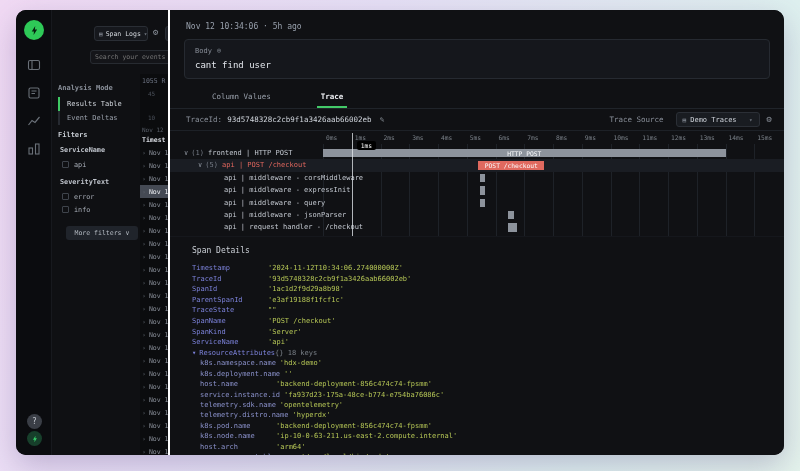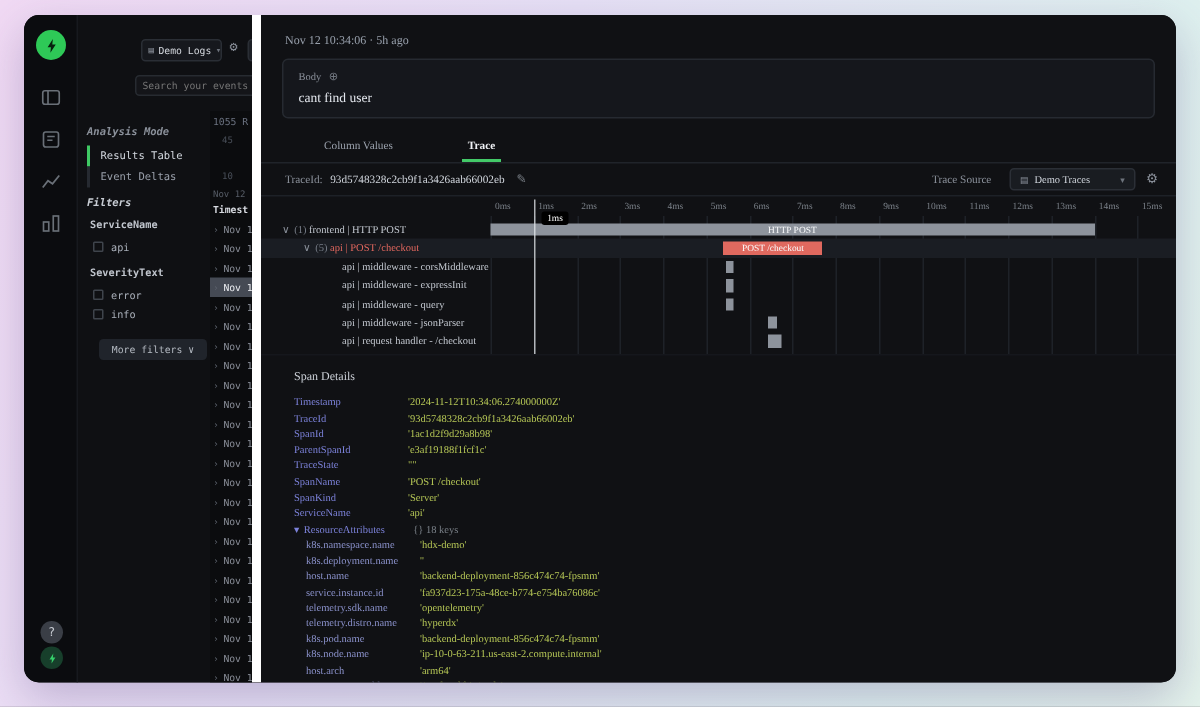--- a/index.html
+++ b/index.html
@@ -24,21 +24,21 @@
   .topbar { position:relative; height:64px; }
   .src-select { position:absolute; left:42px; top:16px; width:54px; height:15px; background:#16181d; border:1px solid #2a2e35; border-radius:3px;
     display:flex; align-items:center; gap:3px; padding:0 4px; font-size:6.5px; color:#d4d8de; white-space:nowrap; overflow:hidden; }
   .src-caret { margin-left:auto; color:#6d737c; font-size:6px; }
   .gear { position:absolute; left:101px; top:18px; font-size:9px; color:#8a909a; line-height:1; }
   .se-btn { position:absolute; left:113px; top:16px; width:24px; height:15px; background:#1d2026; border:1px solid #2a2e35; border-radius:3px;
     font-size:6.5px; font-weight:bold; color:#cfd4db; display:flex; align-items:center; padding-left:3px; }
   .search-box { position:absolute; left:38px; top:40px; width:90px; height:14px; background:#141519; border:1px solid #272b31; border-radius:3px;
     font-size:6.5px; color:#5b616b; padding:0 4px; outline:none; font-family:inherit; }
   .filter-body { width:92px; padding:4px 0 0 6px; }
-  .sec-label { font-size:7px; font-weight:bold; color:#8a909a; margin:6px 0 5px 0;font-style:italic; }
+  .sec-label { font-size:7px; font-weight:bold; color:#8a909a; margin:6px 0 5px 0; }
   .sec-label.light { color:#c8cdd4; }
   .mode-item { display:flex; align-items:center; height:14px; border-left:2px solid #262a31; padding-left:7px; font-size:7px; color:#9aa0ab;text-align:right; }
   .mode-item.active { border-left-color:#3fc964; color:#d3d8df; }
   .grp-name { font-size:6.8px; font-weight:bold; color:#c0c5cd; margin:7px 0 4px 2px; }
   .chk-row { display:flex; align-items:center; gap:5px; height:13px; padding-left:4px; font-size:6.8px; color:#a9afb9; }
   .chk { width:7px; height:7px; border:1px solid #3f444c; border-radius:1px; background:transparent; }
   .more-btn { margin:10px 0 0 8px; width:72px; height:14px; background:#20242b; border-radius:3px; font-size:6.5px; color:#b4bac2;
     display:flex; align-items:center; justify-content:center; gap:4px; }
 
   
@@ -46,21 +46,21 @@
   .rs-count { position:absolute; top:3px; left:2px; color:#6b7280; white-space:nowrap; }
   .rs-faint { position:absolute; left:8px; color:#4a505a; font-size:6px; }
   .rs-date { position:absolute; top:52px; left:2px; color:#565c66; font-size:6px; white-space:nowrap; }
   .rs-head { position:absolute; top:62px; left:2px; color:#d7dae0; font-weight:bold; white-space:nowrap; }
   .rs-rows { position:absolute; top:72px; left:0; right:0; }
   .rs-row { height:13px; display:flex; align-items:center; gap:3px; padding-left:2px; color:#8a8f99; white-space:nowrap; }
   .rs-row .cv { color:#5c626c; }
   .rs-row.sel { background:#454a54; color:#eef0f4; }
 
   
-  .drawer { position:absolute; left:152px; top:0; right:0; bottom:0; background:#101114; border-left:6px solid #ffffff; overflow:hidden;font-family:Liberation Serif, serif; }
+  .drawer { position:absolute; left:152px; top:0; right:0; bottom:0; background:#101114; border-left:2px solid #ffffff; overflow:hidden; }
   .d-time { padding:12px 16px 6px 16px; font-size:8px; color:#98a0ac; }
   .body-card { margin:2px 14px 0 14px; background:#15171c; border:1px solid #262a31; border-radius:4px; padding:6px 10px 8px 10px; }
   .body-label-row { display:flex; align-items:center; gap:5px; font-size:7px; color:#8a909a; }
   .body-plus { color:#6f757e; font-size:7.5px; }
   .body-text { margin-top:5px; font-size:9px; color:#e2e6ec; }
   .tabs { margin-top:10px; padding:0 16px; border-bottom:1px solid #20242a; display:flex; gap:20px; }
   .tab { font-size:7.5px; color:#9aa1ac; padding:3px 4px 5px 4px; border-bottom:2px solid transparent;margin-left:22px; }
   .tab.active { color:#f0f2f6; font-weight:bold; border-bottom-color:#43c968; }
   .trace-meta { height:22px; padding:0 12px 0 16px; display:flex; align-items:center; border-bottom:1px solid #1d2127; font-size:7.5px; }
   .tm-label { color:#8a909a; margin-right:5px; }
@@ -142,21 +142,21 @@
       <svg width="8" height="8" viewBox="0 0 12 12">
           <path d="M6.8 1 3 7h2.4L5 11l3.9-6H6.4z" fill="#35d06a"></path>
         </svg>
     </div>
   </div>
 
   <div class="leftpanel">
     <div class="topbar">
       <div class="src-select">
         <span style="color:#8a909a;font-size:6px">▤</span>
-        <span>Demo Logs</span>
+        <span>Span Logs</span>
         <span class="src-caret">▾</span>
       </div>
       <div class="gear">⚙</div>
       <div class="se-btn">SE</div>
       <input class="search-box" placeholder="Search your events w/ lucene ..." style="">
     </div>
     <div class="filter-body">
       <div class="sec-label">Analysis Mode</div>
       <div id="mode-list">
           <div class="mode-item active">Results Table</div>

